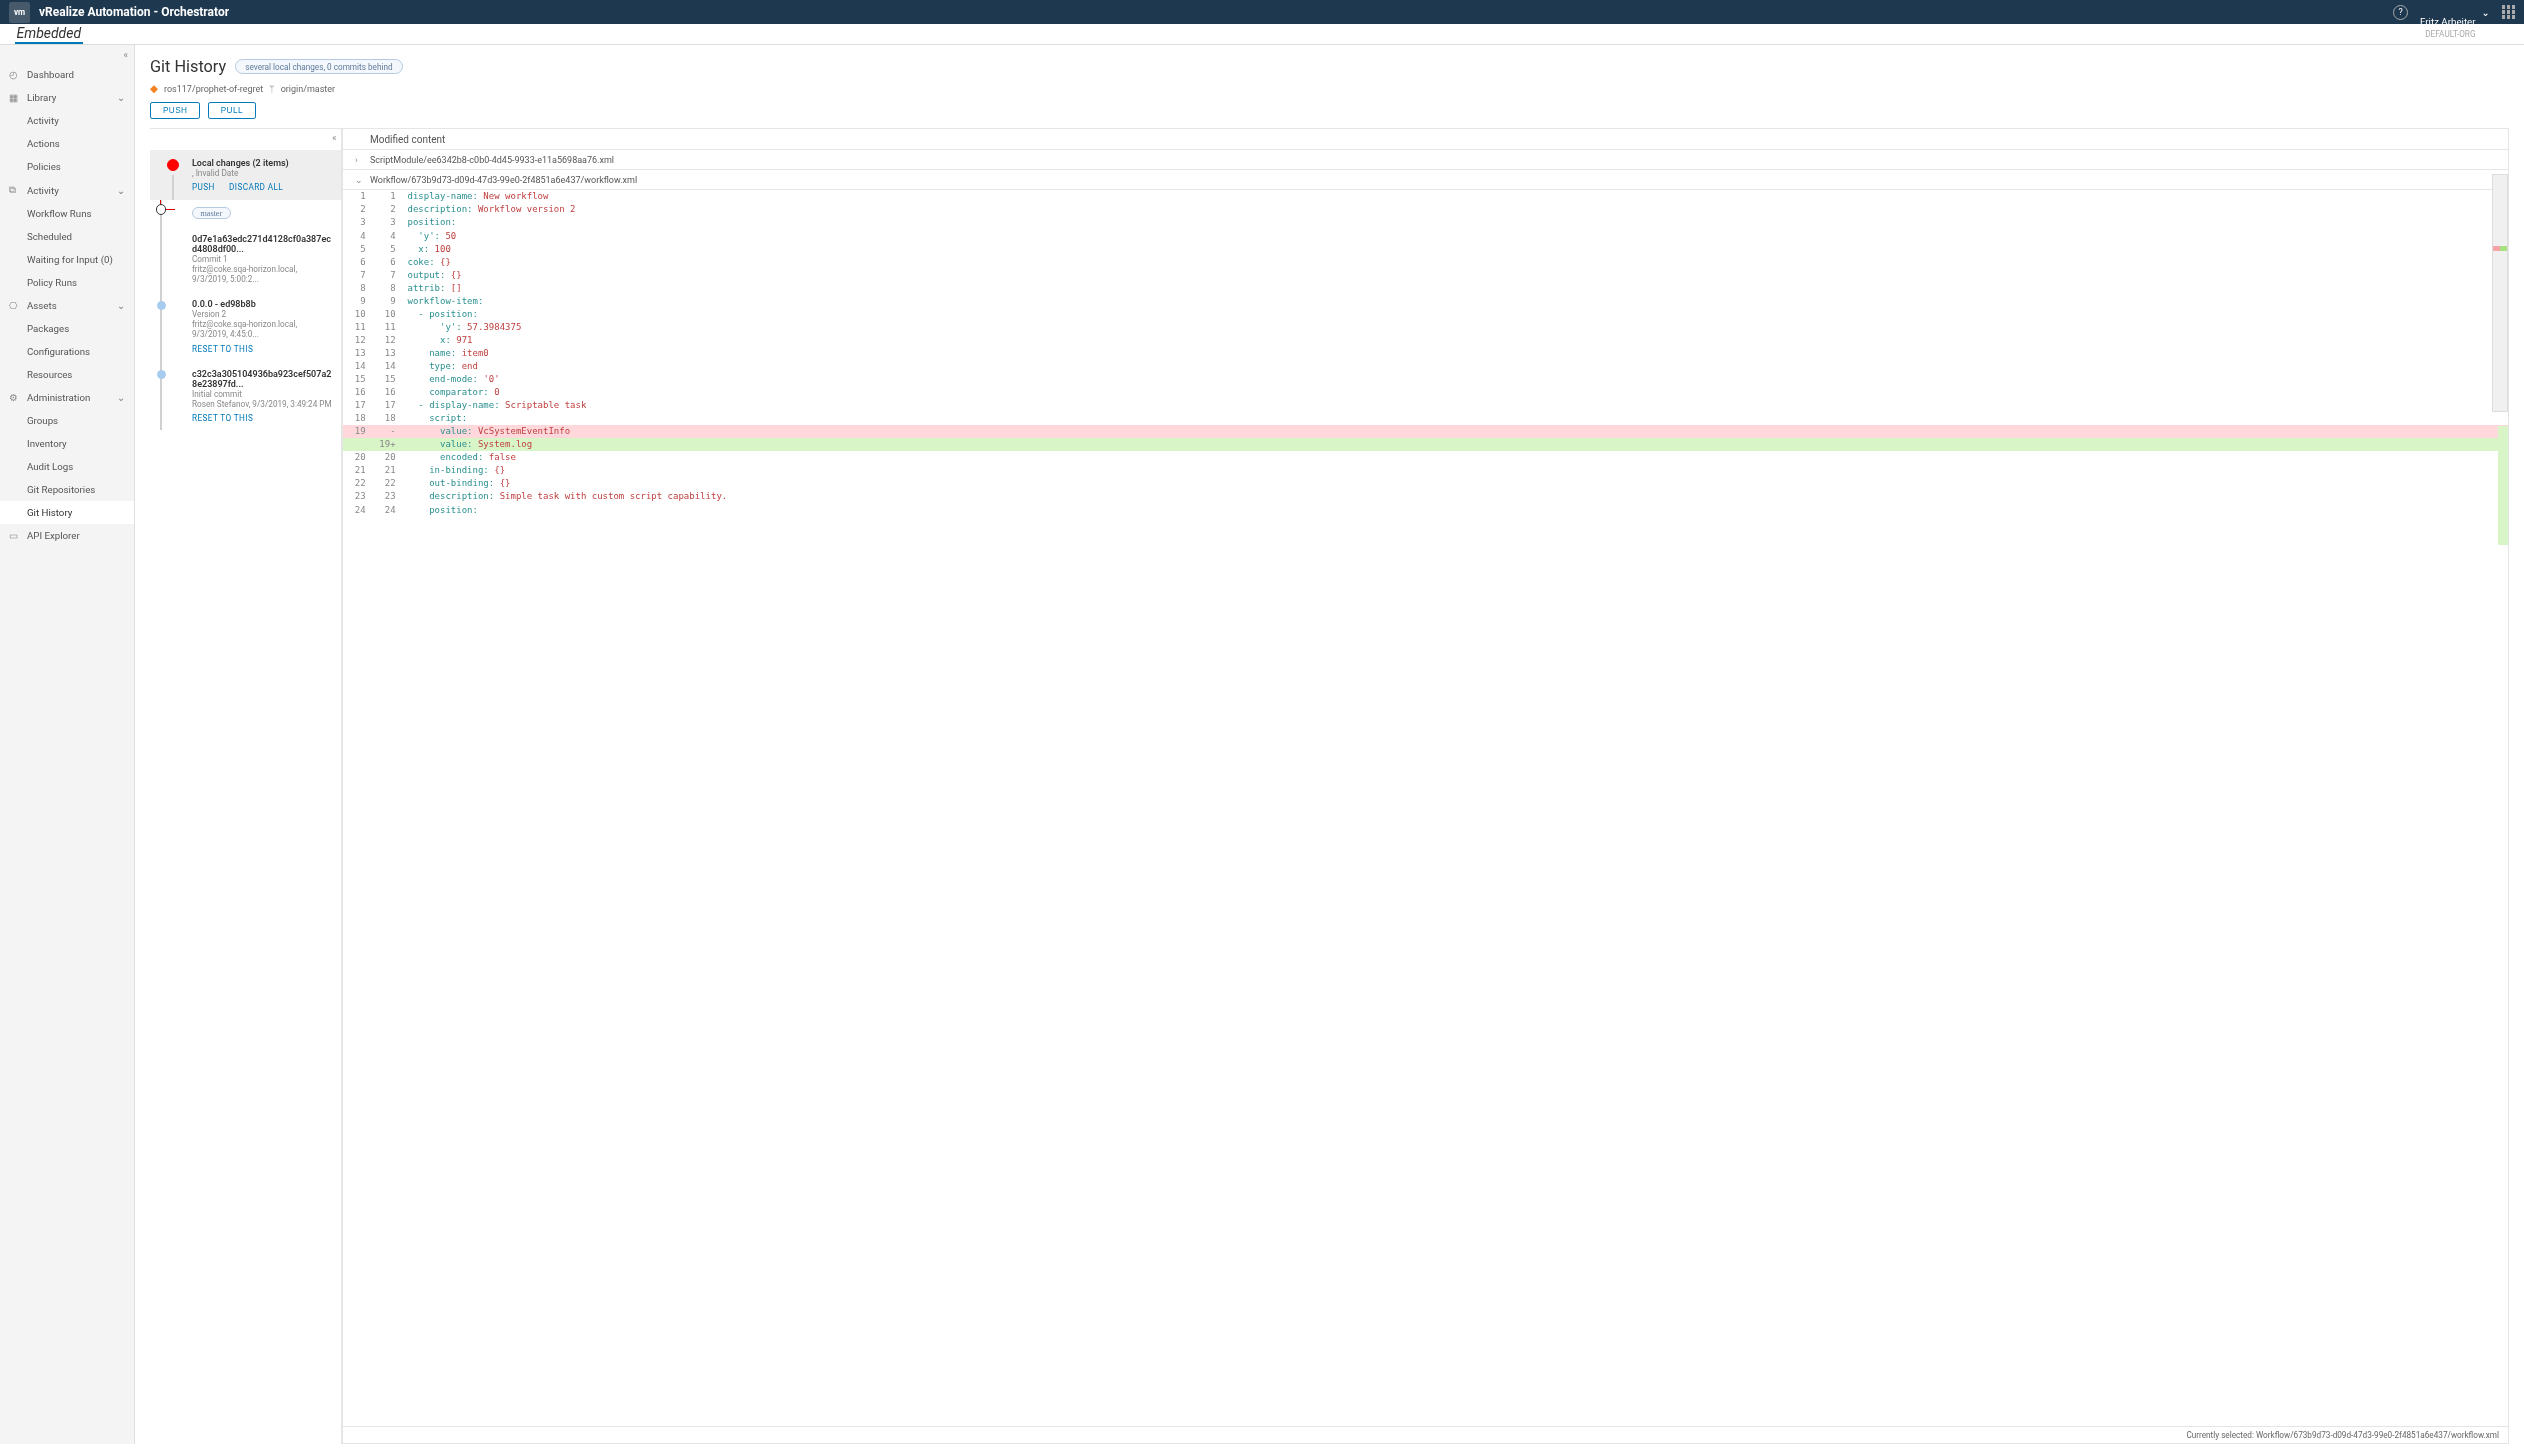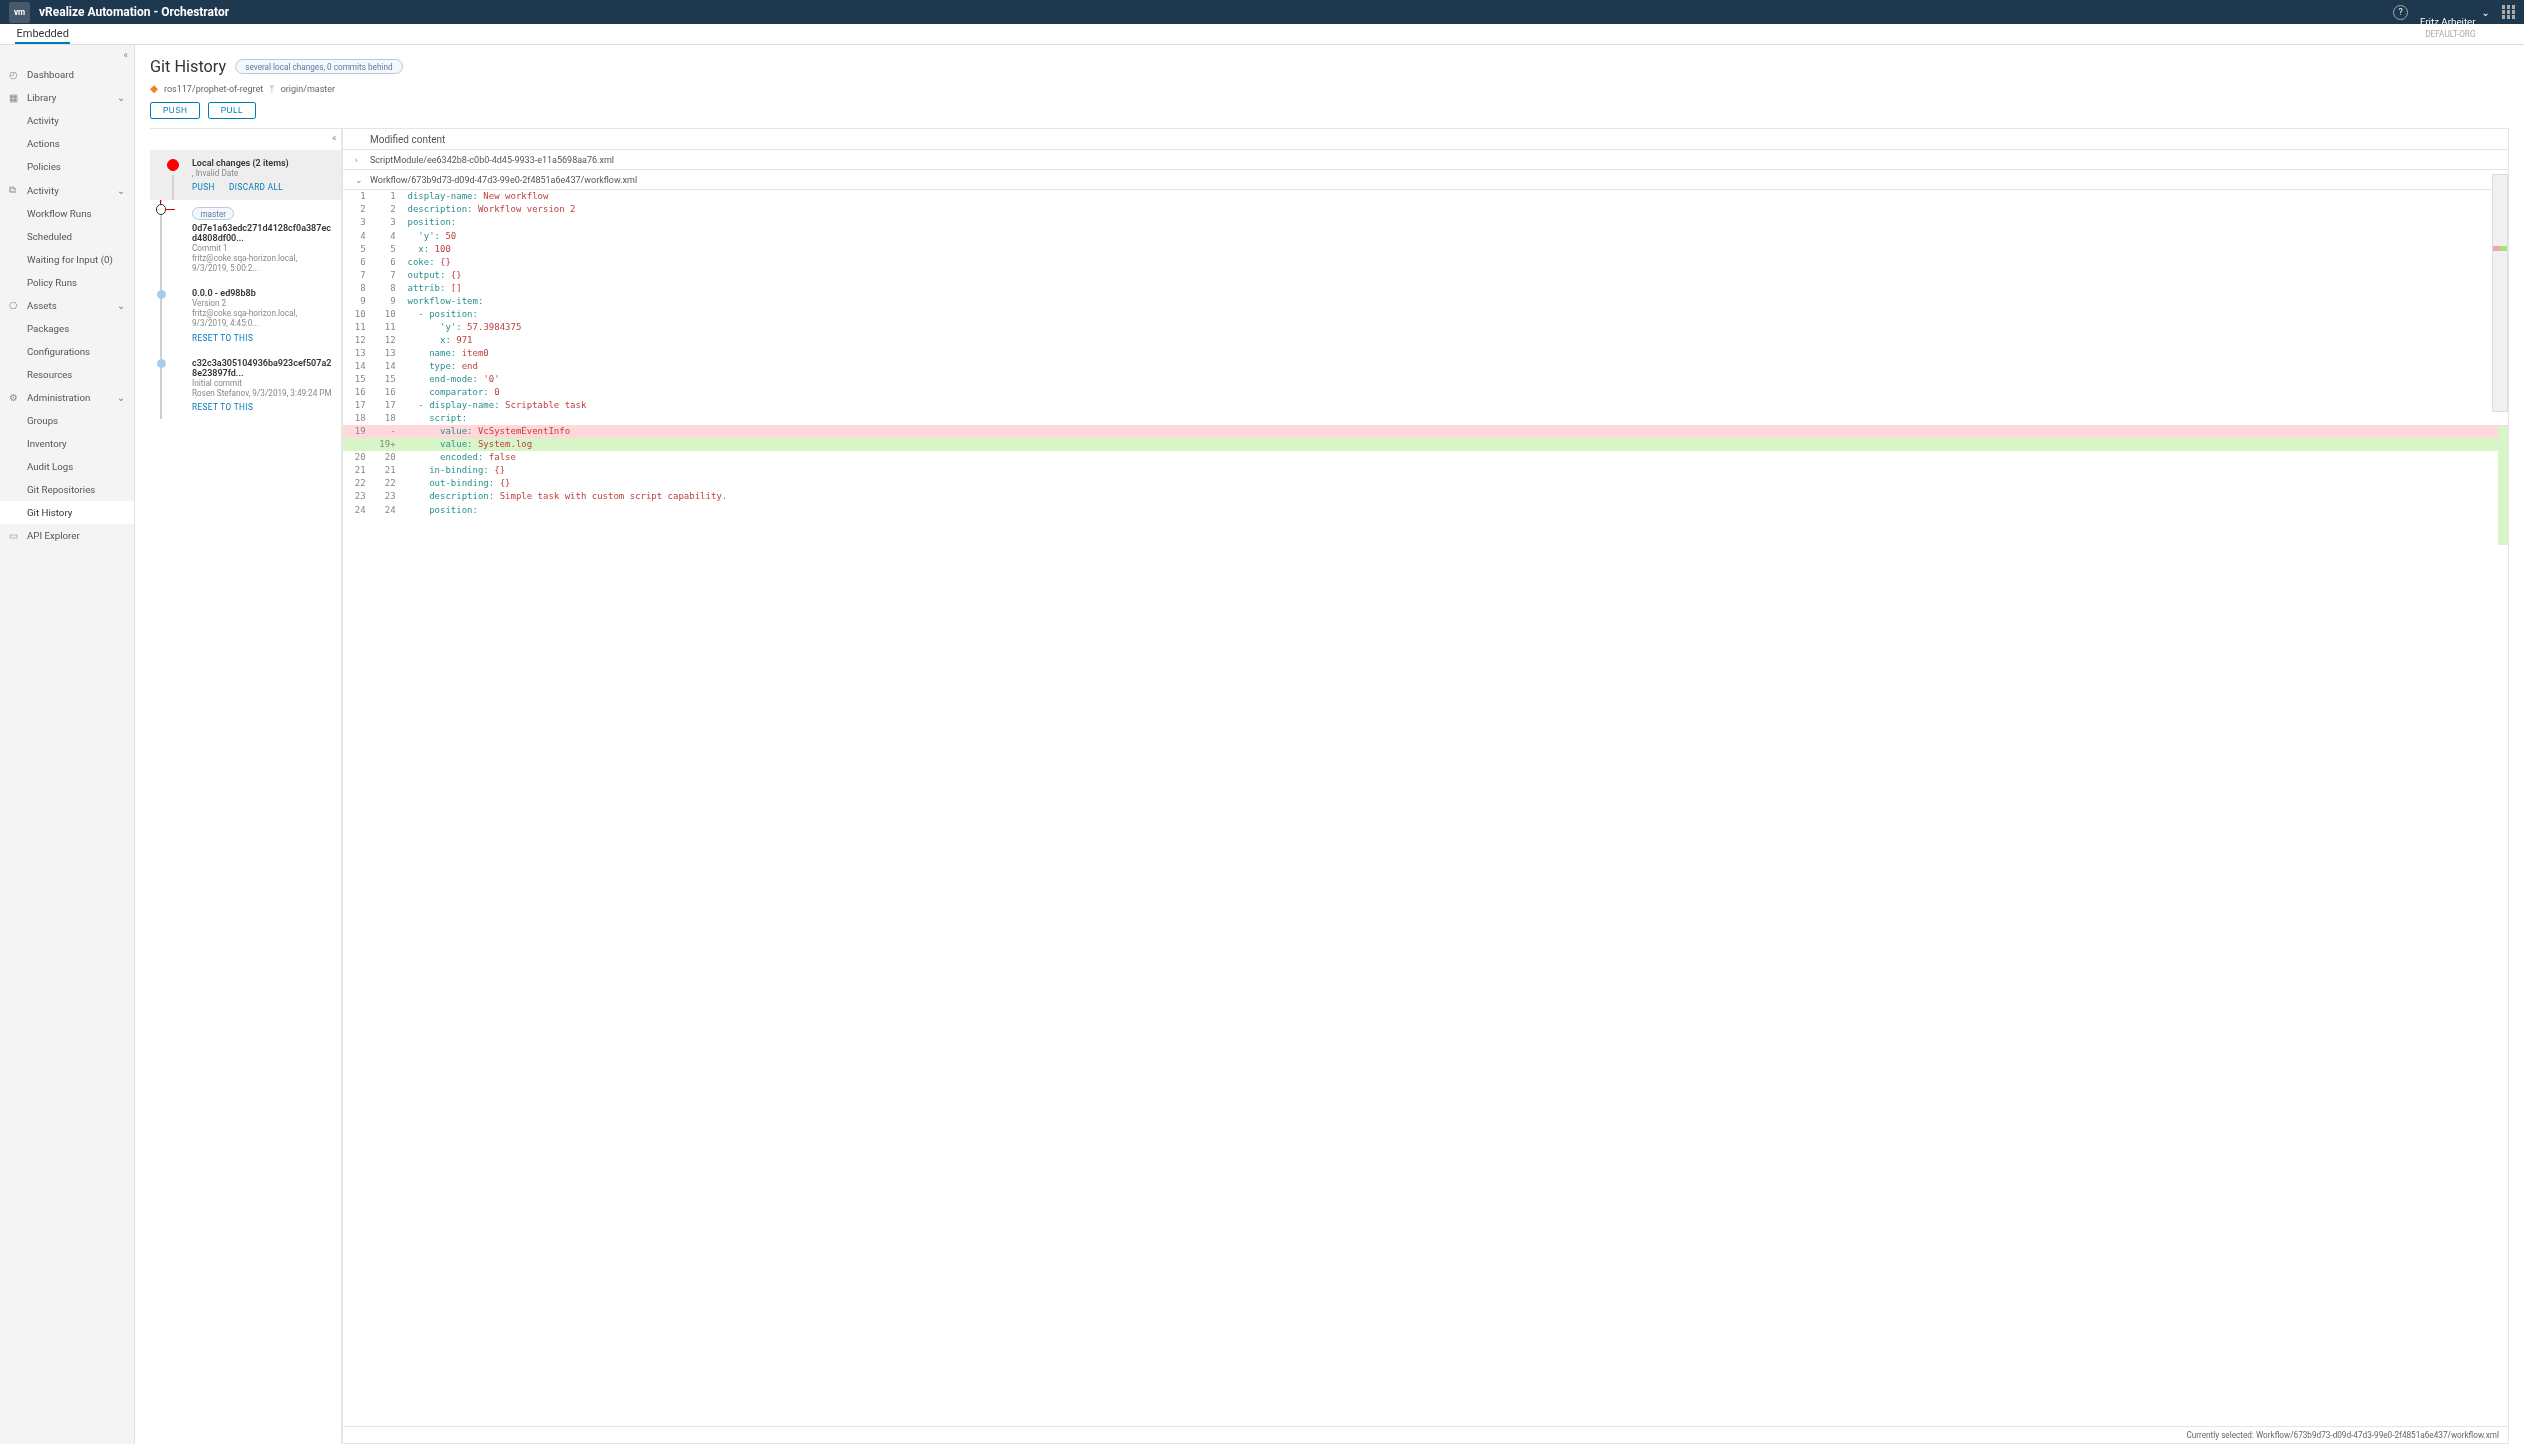--- a/index.html
+++ b/index.html
@@ -14,21 +14,21 @@
   .user-block { display: flex; align-items: center; cursor: pointer; }
   .user-text { text-align: right; line-height: 1.3; }
   .user-name { font-size: 9.7px; margin-top: 32px; }
   .user-org { font-size: 8.2px; color: #aaa; }
   .chev-down { margin-left: 6px; }
   .apps-grid { width: 13.4px; height: 13.4px; display: grid; grid-template-columns: repeat(3,1fr); grid-template-rows: repeat(3,1fr); gap: 1.5px; cursor: pointer; }
   .apps-grid span { background: #aaa; }
 
   
   .tab-bar { height: 21px; border-bottom: 0.7px solid #ddd; display: flex; align-items: stretch; padding: 0 15px; }
-  .tab { display: flex; align-items: center; padding: 0 1.5px; font-size: 11px; color: #333; border-bottom: 2.2px solid #0079b8; cursor: pointer; }
+  .tab { display: flex; align-items: center; padding: 0 1.5px; font-size: 14px; color: #333; border-bottom: 2.2px solid #0079b8; cursor: pointer; font-style: italic; }
 
   
   .main { display: flex; height: calc(100vh - 55px); }
   .sidebar { width: 135px; background: #f4f4f4; border-right: 0.7px solid #e0e0e0; position: relative; }
   .collapse-bar { height: 18px; display: flex; justify-content: flex-end; align-items: center; padding-right: 6px; color: #888; cursor: pointer; }
   .nav-group-header { display: flex; align-items: center; padding: 6px 9px; color: #555; cursor: pointer; }
   .nav-group-header .icon { width: 12px; margin-right: 6px; color: #888; }
   .nav-group-header .chev { margin-left: auto; color: #888; }
   .nav-item { padding: 6px 9px 6px 27px; color: #555; cursor: pointer; }
   .nav-item.active { background: #fff; color: #333; }
@@ -56,21 +56,21 @@
   .commit-entry:first-child .commit-node::before { top: 50%; }
   .commit-dot { position: absolute; left: 17px; top: 9px; width: 12px; height: 12px; border-radius: 50%; border: 1.5px solid #f00; background: #f00; }
   .commit-dot.ring { background: #fff; border-color: #333; width: 10.4px; height: 10.4px; left: 6px; top: 4.5px; border-width: 1.5px; }
   .commit-dot.blue { background: #a8cced; border-color: #a8cced; width: 9px; height: 9px; left: 7.4px; }
   .commit-entry.second .commit-node::before { left: 10.4px; }
   .commit-entry.second .diag { position: absolute; left: 10.4px; top: 0; width: 15px; height: 10.4px; border-left: 1.5px solid #d00; border-bottom: 1.5px solid #d00; border-bottom-left-radius: 6px; }
   .commit-entry.lower .commit-node::before { left: 10.4px; }
   .commit-title { font-weight: 600; color: #333; word-break: break-all; }
   .commit-sub { color: #888; font-size: 8.2px; }
   .commit-link { color: #0079b8; text-transform: uppercase; font-size: 8.2px; letter-spacing: 0.4px; cursor: pointer; display: inline-block; margin-right: 12px; margin-top: 4.5px; }
-  .branch-tag { display: inline-block; border: 0.7px solid #b5c9e2; border-radius: 7.4px; padding: 0.7px 7.4px; font-size: 8.2px; color: #5e7a9b; background: #f4f8fc; margin-bottom: 3px; }
+  .branch-tag { display: inline-block; border: 0.7px solid #b5c9e2; border-radius: 7.4px; padding: 0.7px 7.4px; font-size: 8.2px; color: #5e7a9b; background: #f4f8fc; margin-bottom: 15px; font-family: Liberation Serif, serif; }
 
   
   .diff-col { flex: 1; display: flex; flex-direction: column; border: 0.7px solid #e5e5e5; border-top: none; overflow: hidden; position: relative; }
   .diff-header { border-bottom: 0.7px solid #e5e5e5; padding: 4.5px 12px 4.5px 27px; font-size: 10px; color: #555; }
   .file-row { border-bottom: 0.7px solid #e5e5e5; padding: 4.5px 12px; font-size: 9px; color: #555; display: flex; align-items: center; cursor: pointer; }
   .file-row .chev { width: 15px; color: #888; }
   .diff-body { flex: 1; overflow: auto; font-family: Consolas, Monaco, monospace; font-size: 9px; position: relative; }
   .diff-line { display: flex; white-space: pre; line-height: 1.45; }
   .ln { width: 30px; text-align: right; color: #888; padding-right: 7.4px; user-select: none; }
   .ln2 { width: 30px; text-align: right; color: #888; padding-right: 7.4px; user-select: none; }

